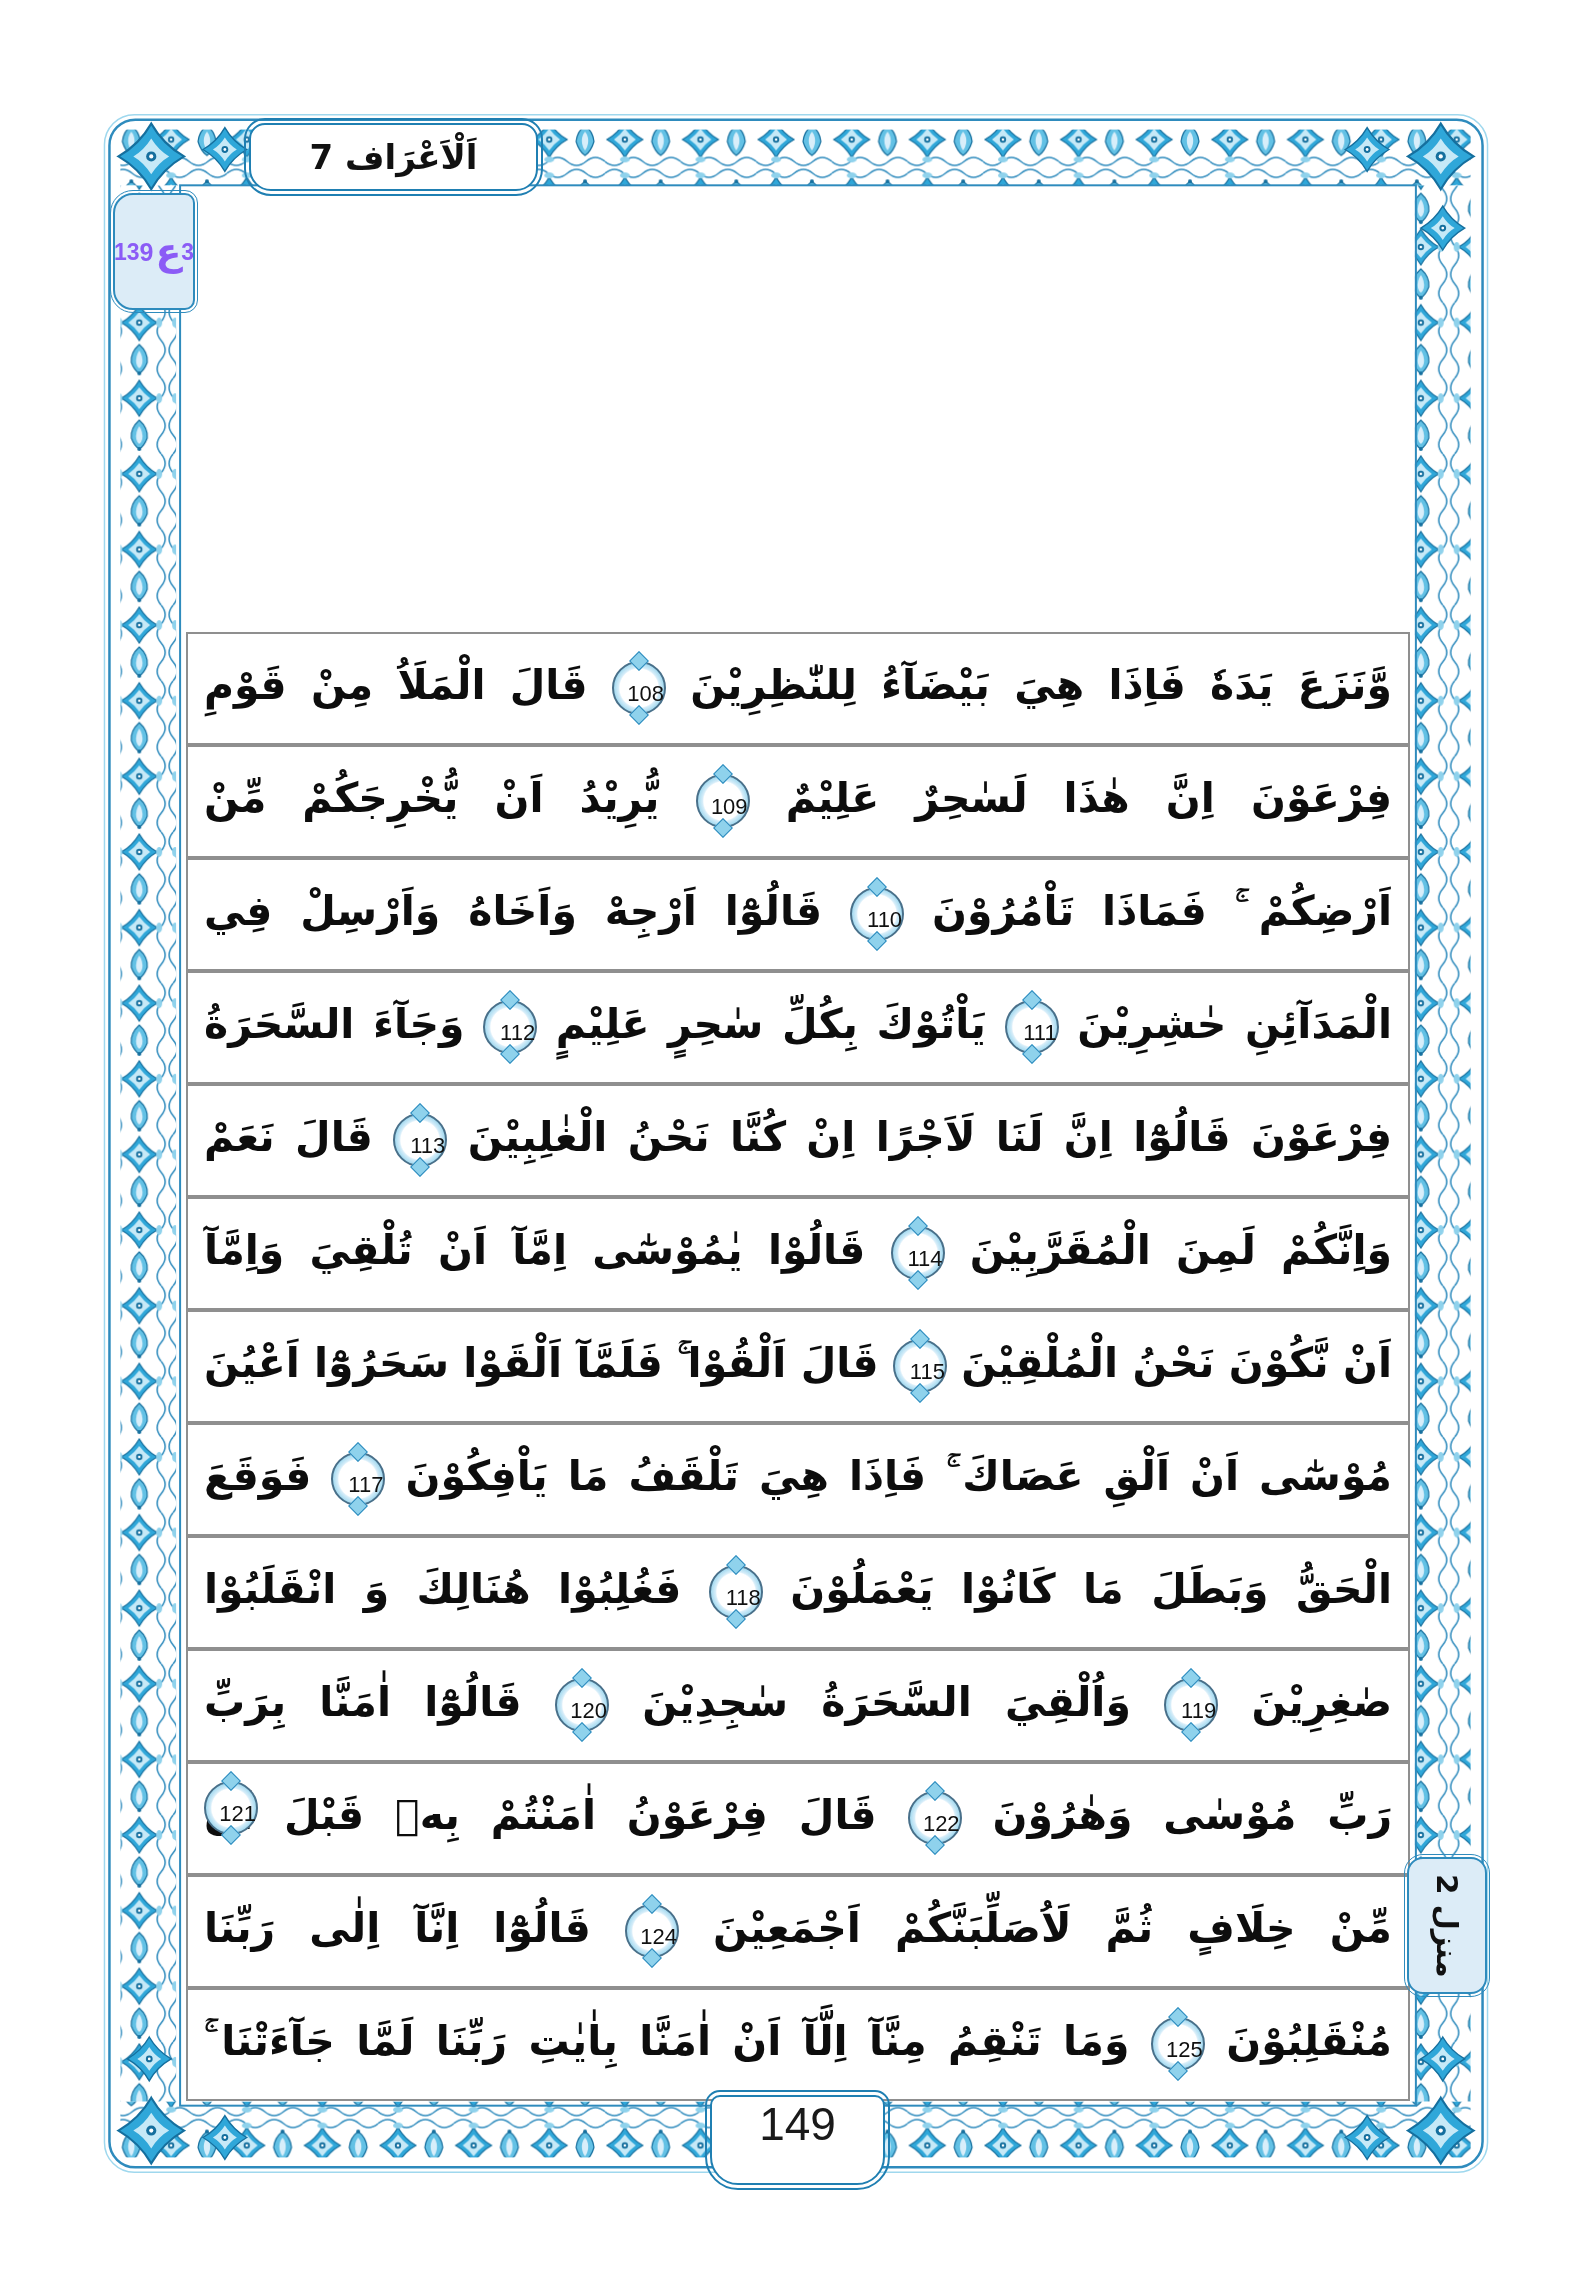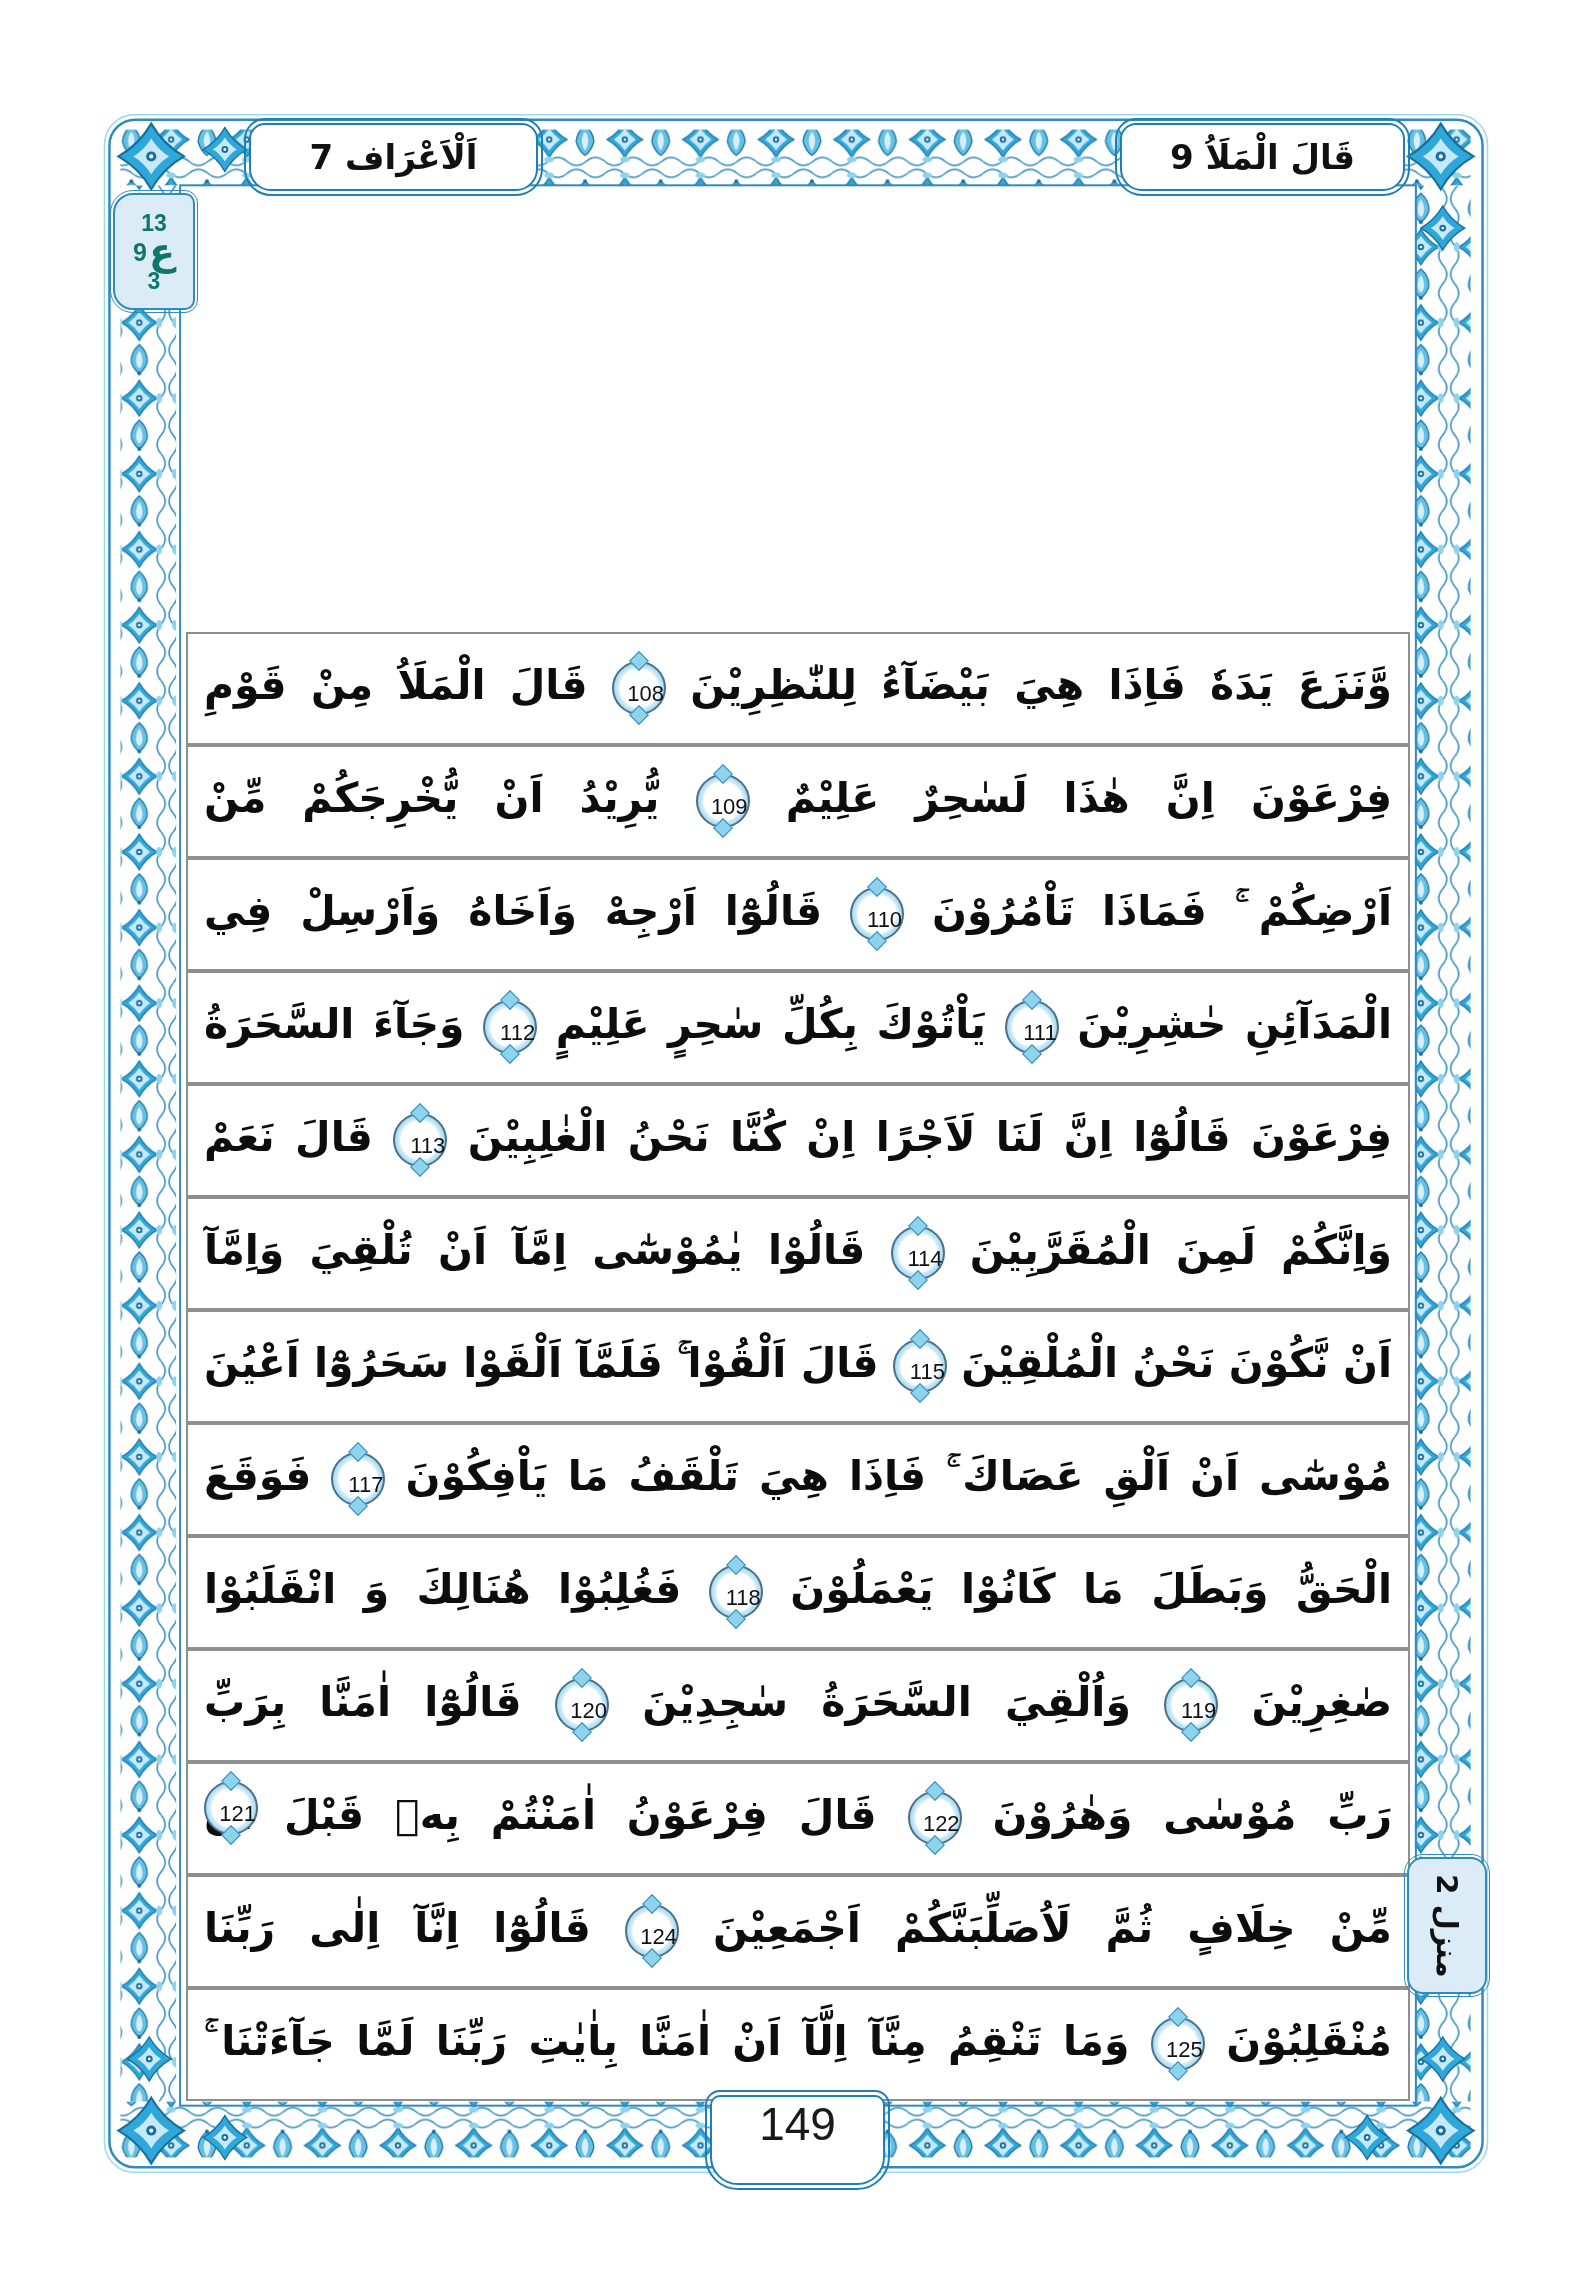--- a/index.html
+++ b/index.html
@@ -11,22 +11,22 @@
   .tab{position:absolute;top:123px;height:64px;background:#ffffff;
        border:2px solid #1f7fb2;outline:2px solid #1f7fb2;outline-offset:3px;
        border-radius:16px 16px 22px 22px;display:flex;align-items:center;justify-content:center;
        z-index:4;font-size:34px;font-weight:700;direction:rtl;color:#111;text-align:right;}
   .tab-left{left:249px;width:285px;}
   .tab-right{left:1120px;width:281px;}
 
   
   .ruku{position:absolute;left:113px;top:193px;width:78px;height:113px;z-index:5;
         background:#dcecf7;border:2px solid #2e8bbd;outline:1px solid #2e8bbd;outline-offset:2px;
-        border-radius:20px 10px 10px 20px;display:flex;flex-direction:column;align-items:center;
-        justify-content:center;color:#0f766e;font-family:"Liberation Sans",sans-serif;}
+        border-radius:20px 10px 10px 20px;display:flex;flex-direction:row;align-items:center;
+        justify-content:center;color:#8b5cf6;font-family:"Liberation Sans",sans-serif;}
   .ruku .r-num{font-size:23px;line-height:22px;font-weight:600;}
   .ruku .r-mid{display:flex;flex-direction:row-reverse;align-items:center;gap:2px;line-height:36px;}
   .ruku .r-ain{font-family:"DejaVu Sans",sans-serif;font-size:38px;font-weight:700;line-height:36px;}
   .ruku .r-mid .r-num{font-size:25px;}
 
   
   .manzil{position:absolute;left:1407px;top:1857px;width:76px;height:133px;z-index:5;
           background:#dcecf7;border:2px solid #2e8bbd;outline:1px solid #2e8bbd;outline-offset:2px;
           border-radius:16px;display:flex;align-items:center;justify-content:center;color:#111;}
   .manzil .rot{transform:rotate(90deg);white-space:nowrap;font-size:29px;font-weight:700;direction:rtl;}
@@ -127,23 +127,20 @@
     <g>
       <use href="#cflo" transform="translate(1448,2141) scale(1.5)"></use>
       <use href="#cflo" transform="translate(1374,2148)"></use>
       <use href="#cflo" transform="translate(1450,2069)"></use>
     </g>
   </svg>
 
   <div class="tab tab-left">
     <span>اَلْاَعْرَاف 7</span>
   </div>
-  <div class="tab tab-right">
-    <span>قَالَ الْمَلَاُ 9</span>
-  </div>
 
   <div class="ruku">
     <span class="r-num">13</span>
     <span class="r-mid">
       <span class="r-ain">ع</span>
       <span class="r-num">9</span>
     </span>
     <span class="r-num">3</span>
   </div>
 

